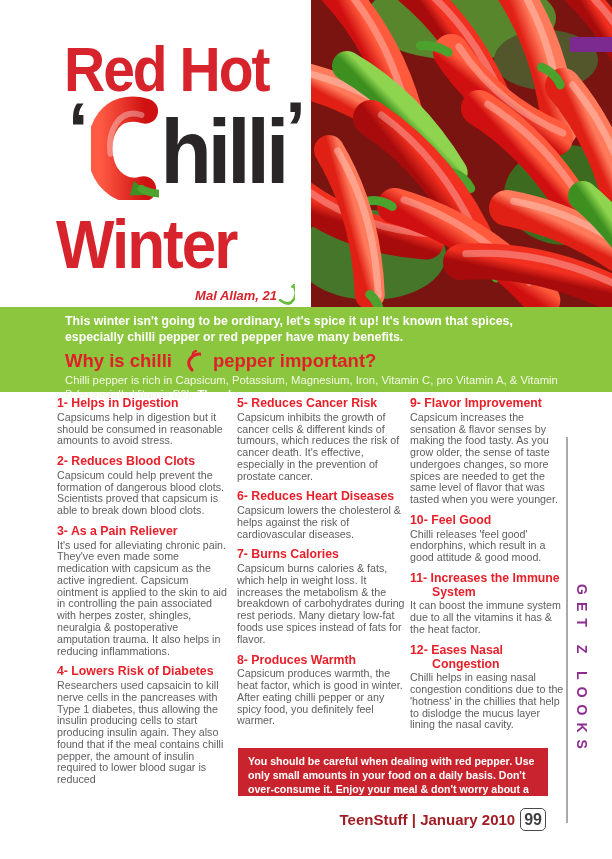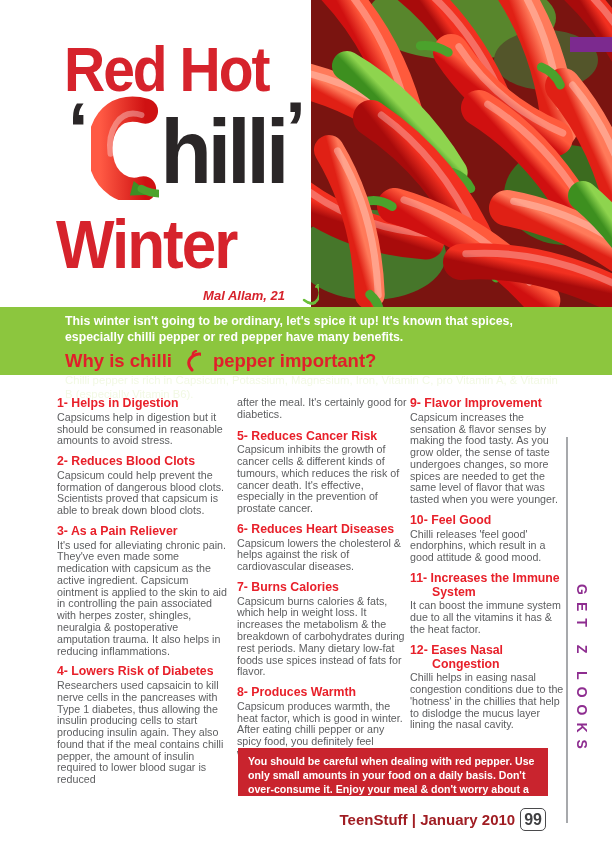--- a/index.html
+++ b/index.html
@@ -6,28 +6,28 @@
   body{font-family:"Liberation Sans", sans-serif; background:#e9e9e9;}
   .page{position:relative;width:612px;height:859px;background:#ffffff;overflow:hidden;margin:0 auto;}
 
   
   .t1{position:absolute;left:64px;top:32px;font-size:57px;font-weight:bold;letter-spacing:-2px;color:#d6232c;transform:scaleY(1.12);transform-origin:top left;white-space:nowrap;}
   .t2{position:absolute;left:68px;top:96px;display:flex;align-items:flex-end;color:#2a2627;white-space:nowrap;}
   .t2 .q{font-size:74px;font-weight:bold;line-height:0.9;align-self:flex-start;color:#2a2627;}
   .t2 .letters{font-size:84px;font-weight:bold;letter-spacing:-4px;line-height:0.92;transform:scaleY(1.08);transform-origin:bottom left;}
   .chilli-c{margin:0 2px -6px 2px;}
   .t3{position:absolute;left:56px;top:204px;font-size:62px;font-weight:bold;letter-spacing:-2px;color:#d6232c;transform:scaleY(1.12);transform-origin:top left;white-space:nowrap;}
-  .byline{position:absolute;left:104px;top:284px;width:215px;display:flex;justify-content:flex-end;align-items:center;gap:16px;font-size:13px;font-weight:bold;font-style:italic;color:#d6232c;}
+  .byline{position:absolute;left:80px;top:284px;width:215px;display:flex;justify-content:flex-end;align-items:center;gap:0;font-size:13px;font-weight:bold;font-style:italic;color:#d6232c;}
 
   
   .photo{position:absolute;left:311px;top:0;width:301px;height:307px;overflow:hidden;}
   .purple-tab{position:absolute;left:570px;top:37px;width:42px;height:15px;background:#7c2a8f;}
 
   
-  .banner{position:absolute;left:0;top:307px;width:612px;height:68px;background:#8cc63e;box-sizing:border-box;padding:7px 60px 0 65px;}
+  .banner{position:absolute;left:0;top:307px;width:612px;height:85px;background:#8cc63e;box-sizing:border-box;padding:7px 60px 0 65px;}
   .banner .intro{margin:0;color:#ffffff;font-weight:bold;font-size:12.3px;line-height:1.3;width:485px;}
   .banner h2{margin:4px 0 0 0;color:#e11f2a;font-size:18.5px;font-weight:bold;display:flex;align-items:center;gap:12px;}
   .banner .sub{margin:1px 0 0 0;color:#f2f9e4;font-size:11.3px;line-height:1.25;width:495px;}
   .banner .sub em{font-weight:bold;color:#ffffff;}
 
   
   .col{position:absolute;top:397px;}
   .col1{left:57px;width:173px;}
   .col2{left:237px;width:170px;}
   .col3{left:410px;width:158px;}
@@ -224,21 +224,20 @@
       <h3>3- As a Pain Reliever</h3>
       <p>It's used for alleviating chronic pain.  They've even made some medication with capsicum as the active ingredient. Capsicum ointment is applied to the skin to aid in controlling the pain associated with herpes zoster, shingles, neuralgia &amp; postoperative amputation trauma. It also helps in reducing inflammations.</p>
     </section>
     <section>
       <h3>4- Lowers Risk of Diabetes</h3>
       <p>Researchers used capsaicin to kill nerve cells in the pancreases with Type 1 diabetes, thus allowing the insulin producing cells to start producing insulin again. They also found that if the meal contains chilli pepper, the amount of insulin required to lower blood sugar is reduced</p>
     </section>
   </div>
 
   <div class="col col2">
-    <p class="lead">after the meal. It's certainly good for diabetics.</p>
     <section>
       <h3>5- Reduces Cancer Risk</h3>
       <p>Capsicum inhibits the growth of cancer cells &amp; different kinds of tumours, which reduces the risk of cancer death. It's effective, especially in the prevention of prostate cancer.</p>
     </section>
     <section>
       <h3>6- Reduces Heart Diseases</h3>
       <p>Capsicum lowers the cholesterol &amp; helps against the risk of cardiovascular diseases.</p>
     </section>
     <section>
       <h3>7- Burns Calories</h3>

